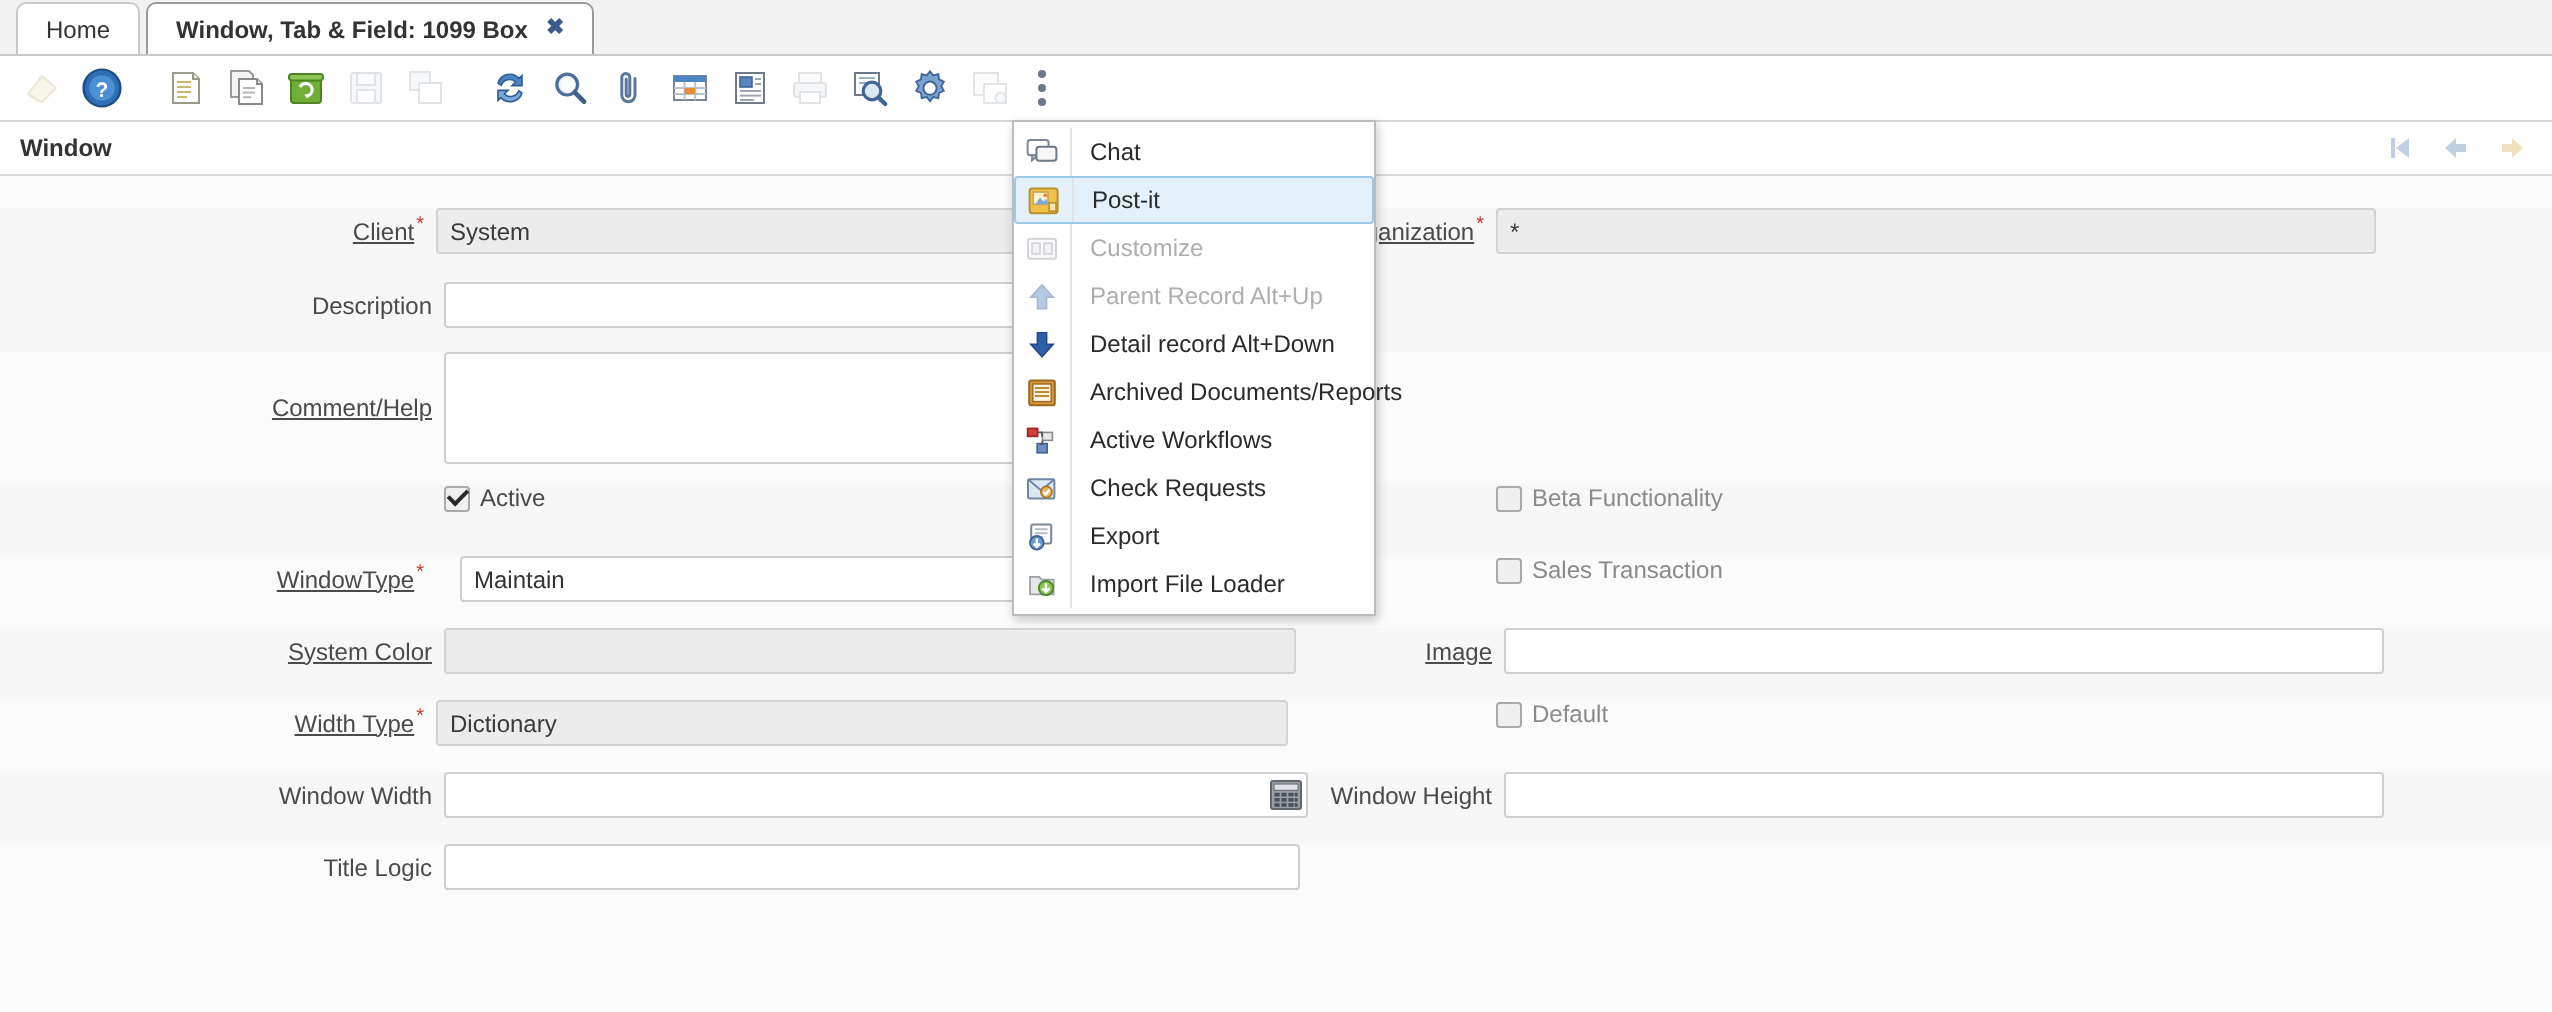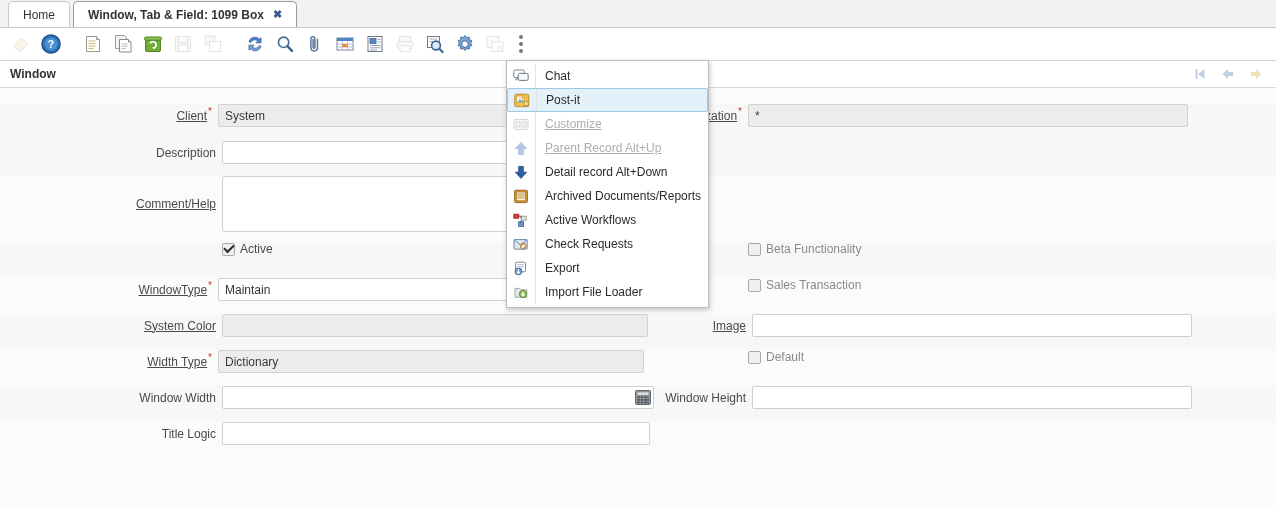--- a/index.html
+++ b/index.html
@@ -245,21 +245,21 @@
     border-bottom: 2px solid #2a2a2a;
     transform: rotate(-45deg) translate(1px,-1px);
   }
   .chk .cl { font-size: 12px; color: #8a8a8a; white-space: nowrap; }
   .chk .cl.on { color: #4a4a4a; }
 
   
   #menu {
     position: absolute;
     left: 506px; top: 60px;
-    width: 203px;
+    width: 182px;
     background: #ffffff;
     border: 1px solid #bcbcbc;
     box-shadow: 1px 2px 5px rgba(0,0,0,.22);
     padding: 3px 0;
     z-index: 50;
   }
   .mi {
     display: flex;
     align-items: center;
     height: 24px;
@@ -278,21 +278,21 @@
     left: 28px; top: 0; bottom: 0;
     width: 1px; background: #e4e4e4;
   }
   .mi .ml {
     font-size: 12px;
     color: #2a2a2a;
     white-space: nowrap;
     padding-left: 8px;
   }
   .mi.disabled { cursor: default; }
-  .mi.disabled .ml { color: #aeaeae; text-decoration: underline; }
+  .mi.disabled .ml { color: #aeaeae; }
   .mi.disabled .ic { opacity: .45; }
   .mi.sel {
     background: #e4f1fb;
     border: 1px solid #9cc8e8;
     border-radius: 2px;
     height: 24px;
   }
 </style>
 </head>
 <body>
@@ -545,21 +545,21 @@
         <span class="cl">Beta Functionality</span>
       </div>
     </div>
   </div>
 
   <div class="row plain" style="height:36px;">
     <div class="cell left">
       <div class="lbl" style="width:218px;">
         <span class="txt link">WindowType</span><span class="req">*</span>
       </div>
-      <div class="combo" style="width:426px;">
+      <div class="combo" style="width:426px;margin-left:12px;">
         <span class="val">Maintain</span>
         <span class="arrow"></span>
       </div>
     </div>
     <div class="cell right">
       <div class="lbl" style="width:98px;"></div>
       <div class="chk">
         <span class="cbox"></span>
         <span class="cl">Sales Transaction</span>
       </div>

